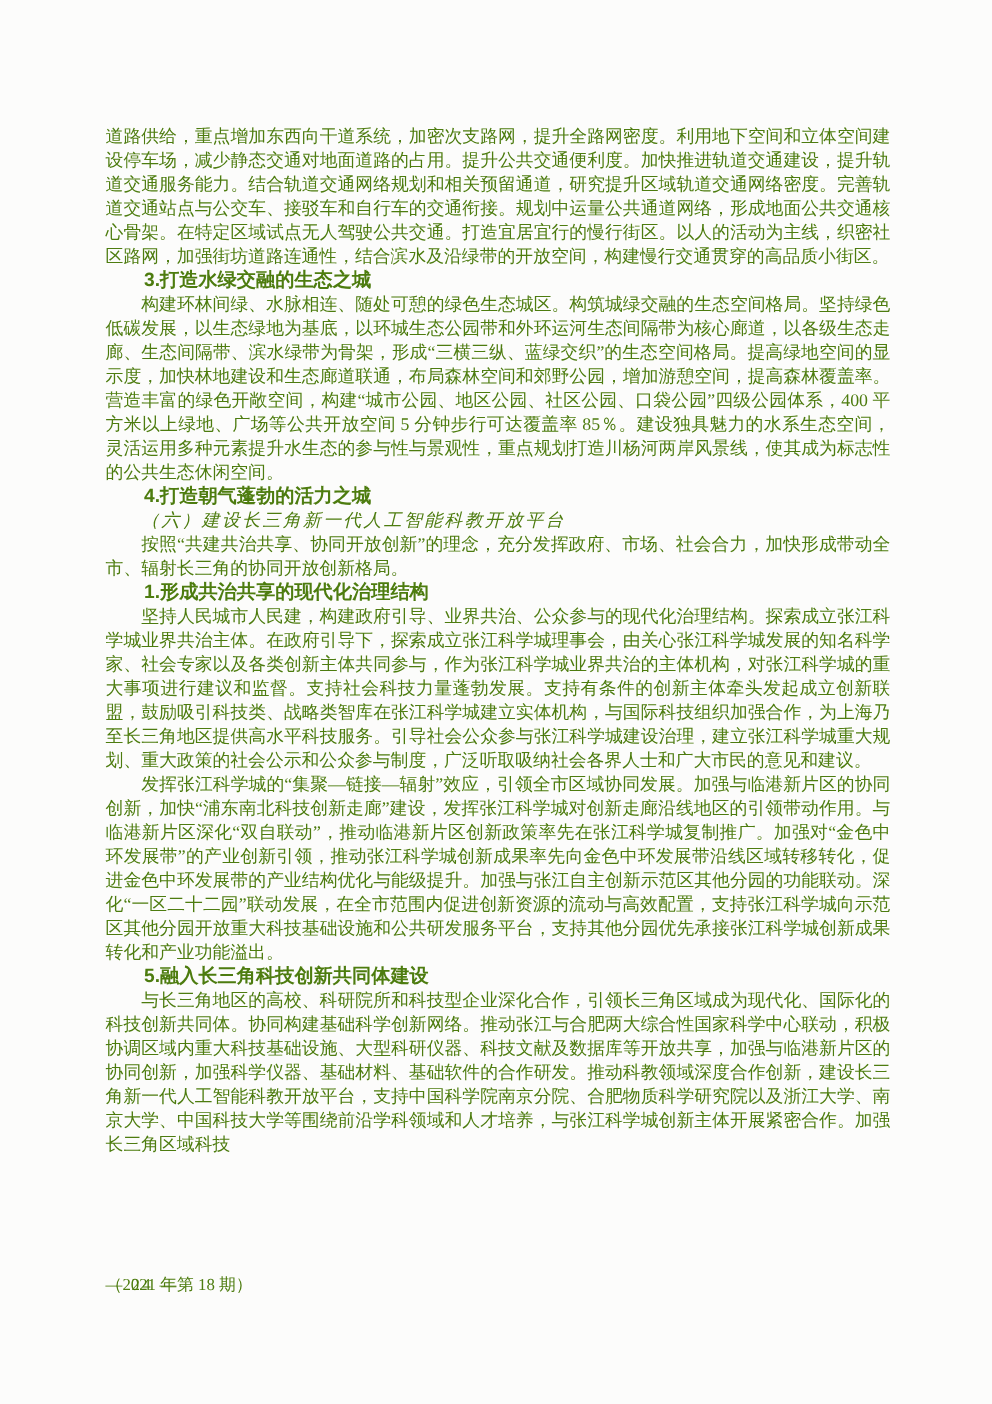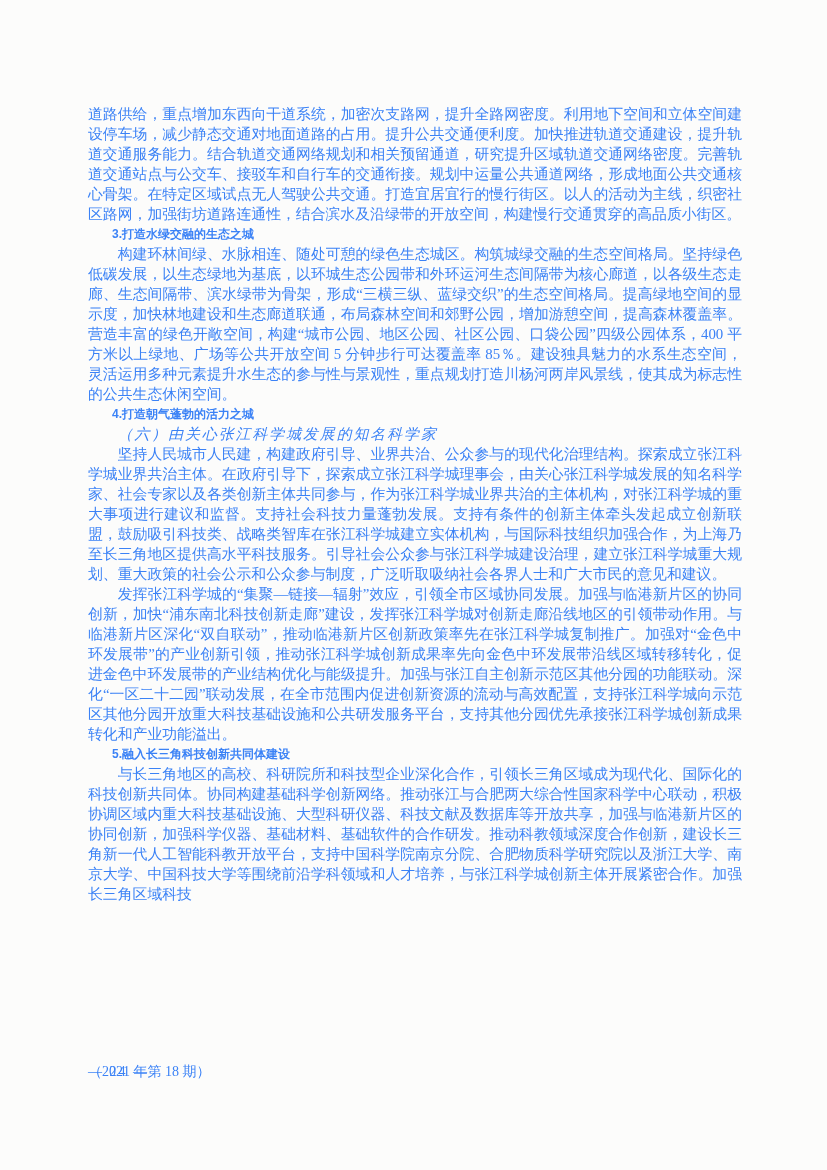--- a/index.html
+++ b/index.html
@@ -7,42 +7,42 @@
     padding: 0;
     background: #e8e8e8;
   }
   .page {
     position: relative;
     width: 827px;
     height: 1170px;
     background: #fcfcfb;
     overflow: hidden;
     font-family: "Liberation Serif", "DejaVu Serif", serif;
-    color: #3b82f6;
+    color: #4d7c0f;
   }
   .body-text {
     position: absolute;
     left: 88px;
     top: 104px;
     width: 654px;
     font-size: 14.85px;
     line-height: 20px;
     text-align: justify;
   }
   .body-text p {
     margin: 0;
     padding: 0;
   }
   .paragraph { text-indent: 2em; }
   .paragraph.no-indent { text-indent: 0; }
   .heading {
     font-weight: bold;
     text-indent: 2em;
     font-family: "Liberation Sans", "DejaVu Sans", sans-serif;
-    font-size: 12px;
+    font-size: 16px;
   }
   .heading-italic {
     font-style: italic;
     text-indent: 2em;
     letter-spacing: 2px;
     font-weight: 500;
   }
   .footer {
     position: absolute;
     left: 88px;
@@ -65,21 +65,23 @@
 </style>
 </head>
 <body>
 
 <div class="page">
   <div class="body-text" id="doc-body">
       <p class="paragraph no-indent">道路供给，重点增加东西向干道系统，加密次支路网，提升全路网密度。利用地下空间和立体空间建设停车场，减少静态交通对地面道路的占用。提升公共交通便利度。加快推进轨道交通建设，提升轨道交通服务能力。结合轨道交通网络规划和相关预留通道，研究提升区域轨道交通网络密度。完善轨道交通站点与公交车、接驳车和自行车的交通衔接。规划中运量公共通道网络，形成地面公共交通核心骨架。在特定区域试点无人驾驶公共交通。打造宜居宜行的慢行街区。以人的活动为主线，织密社区路网，加强街坊道路连通性，结合滨水及沿绿带的开放空间，构建慢行交通贯穿的高品质小街区。</p>
       <p class="heading">3.打造水绿交融的生态之城</p>
       <p class="paragraph">构建环林间绿、水脉相连、随处可憩的绿色生态城区。构筑城绿交融的生态空间格局。坚持绿色低碳发展，以生态绿地为基底，以环城生态公园带和外环运河生态间隔带为核心廊道，以各级生态走廊、生态间隔带、滨水绿带为骨架，形成“三横三纵、蓝绿交织”的生态空间格局。提高绿地空间的显示度，加快林地建设和生态廊道联通，布局森林空间和郊野公园，增加游憩空间，提高森林覆盖率。营造丰富的绿色开敞空间，构建“城市公园、地区公园、社区公园、口袋公园”四级公园体系，400 平方米以上绿地、广场等公共开放空间 5 分钟步行可达覆盖率 85％。建设独具魅力的水系生态空间，灵活运用多种元素提升水生态的参与性与景观性，重点规划打造川杨河两岸风景线，使其成为标志性的公共生态休闲空间。</p>
       <p class="heading">4.打造朝气蓬勃的活力之城</p>
-      <p class="heading-italic">（六）由关心张江科学城发展的知名科学家</p>
+      <p class="heading-italic">（六）建设长三角新一代人工智能科教开放平台</p>
+      <p class="paragraph">按照“共建共治共享、协同开放创新”的理念，充分发挥政府、市场、社会合力，加快形成带动全市、辐射长三角的协同开放创新格局。</p>
+      <p class="heading">1.形成共治共享的现代化治理结构</p>
       <p class="paragraph">坚持人民城市人民建，构建政府引导、业界共治、公众参与的现代化治理结构。探索成立张江科学城业界共治主体。在政府引导下，探索成立张江科学城理事会，由关心张江科学城发展的知名科学家、社会专家以及各类创新主体共同参与，作为张江科学城业界共治的主体机构，对张江科学城的重大事项进行建议和监督。支持社会科技力量蓬勃发展。支持有条件的创新主体牵头发起成立创新联盟，鼓励吸引科技类、战略类智库在张江科学城建立实体机构，与国际科技组织加强合作，为上海乃至长三角地区提供高水平科技服务。引导社会公众参与张江科学城建设治理，建立张江科学城重大规划、重大政策的社会公示和公众参与制度，广泛听取吸纳社会各界人士和广大市民的意见和建议。</p>
       <p class="paragraph">发挥张江科学城的“集聚—链接—辐射”效应，引领全市区域协同发展。加强与临港新片区的协同创新，加快“浦东南北科技创新走廊”建设，发挥张江科学城对创新走廊沿线地区的引领带动作用。与临港新片区深化“双自联动”，推动临港新片区创新政策率先在张江科学城复制推广。加强对“金色中环发展带”的产业创新引领，推动张江科学城创新成果率先向金色中环发展带沿线区域转移转化，促进金色中环发展带的产业结构优化与能级提升。加强与张江自主创新示范区其他分园的功能联动。深化“一区二十二园”联动发展，在全市范围内促进创新资源的流动与高效配置，支持张江科学城向示范区其他分园开放重大科技基础设施和公共研发服务平台，支持其他分园优先承接张江科学城创新成果转化和产业功能溢出。</p>
       <p class="heading">5.融入长三角科技创新共同体建设</p>
       <p class="paragraph">与长三角地区的高校、科研院所和科技型企业深化合作，引领长三角区域成为现代化、国际化的科技创新共同体。协同构建基础科学创新网络。推动张江与合肥两大综合性国家科学中心联动，积极协调区域内重大科技基础设施、大型科研仪器、科技文献及数据库等开放共享，加强与临港新片区的协同创新，加强科学仪器、基础材料、基础软件的合作研发。推动科教领域深度合作创新，建设长三角新一代人工智能科教开放平台，支持中国科学院南京分院、合肥物质科学研究院以及浙江大学、南京大学、中国科技大学等围绕前沿学科领域和人才培养，与张江科学城创新主体开展紧密合作。加强长三角区域科技</p>
     </div>
   <div class="footer">
     <span class="page-num">— 24 —</span>
     <span class="issue">（2021 年第 18 期）</span>
   </div>
 </div>

